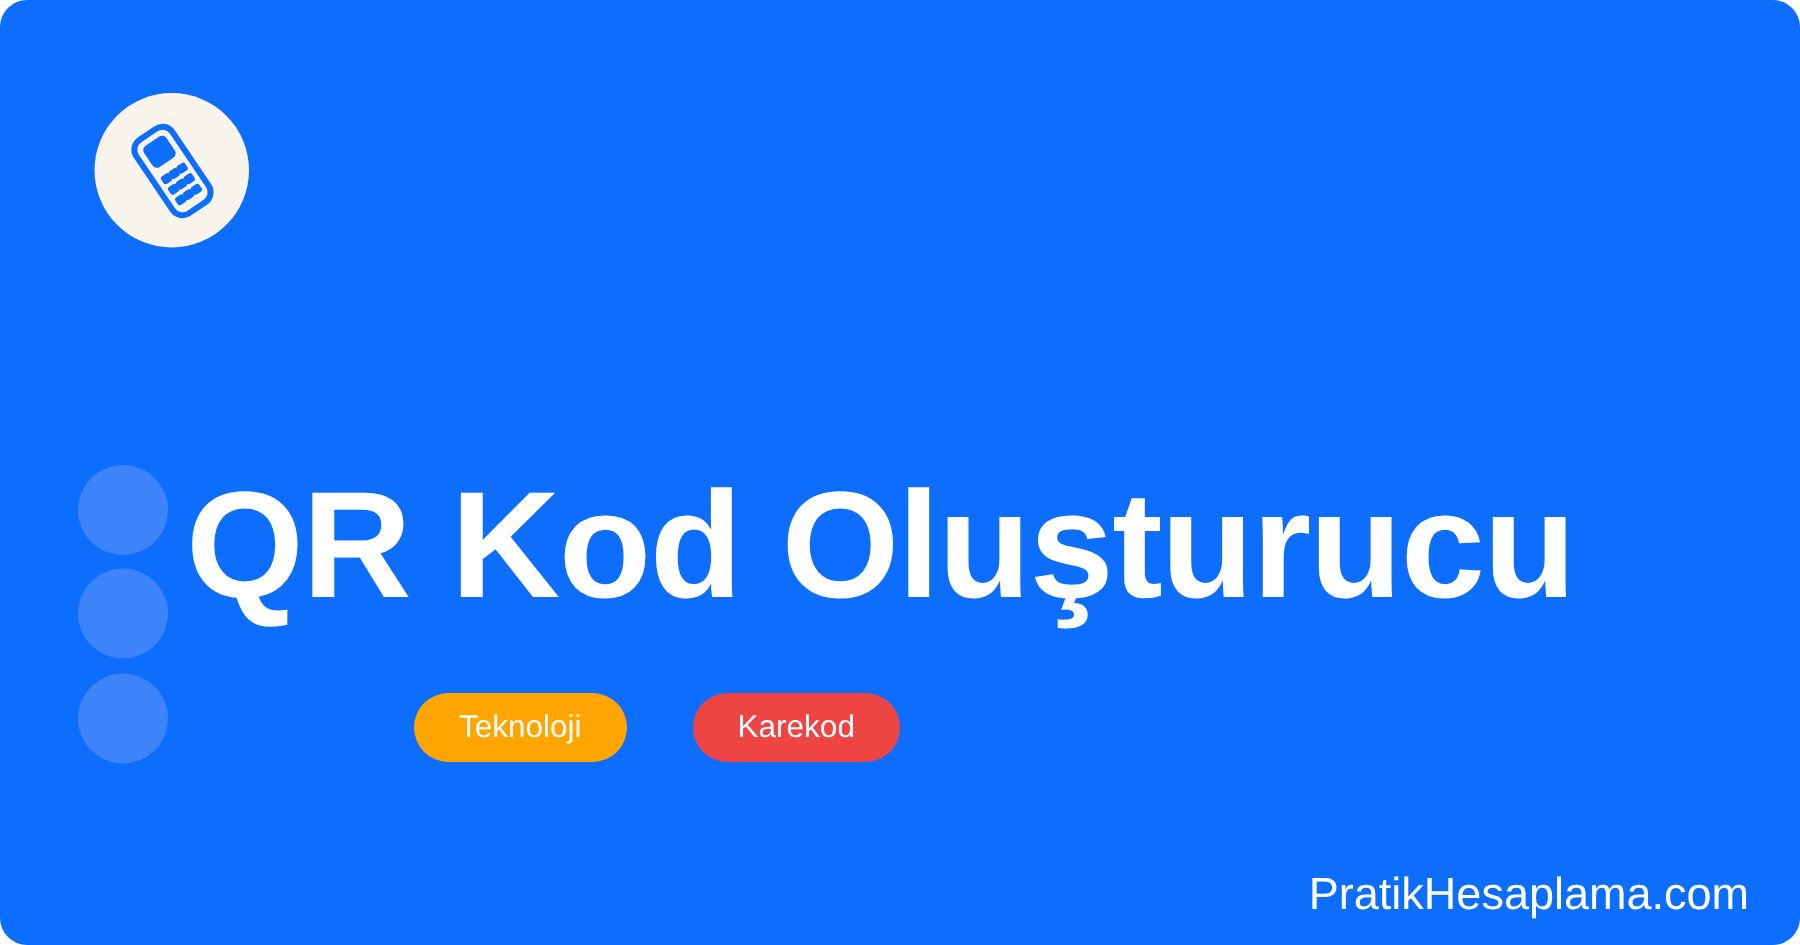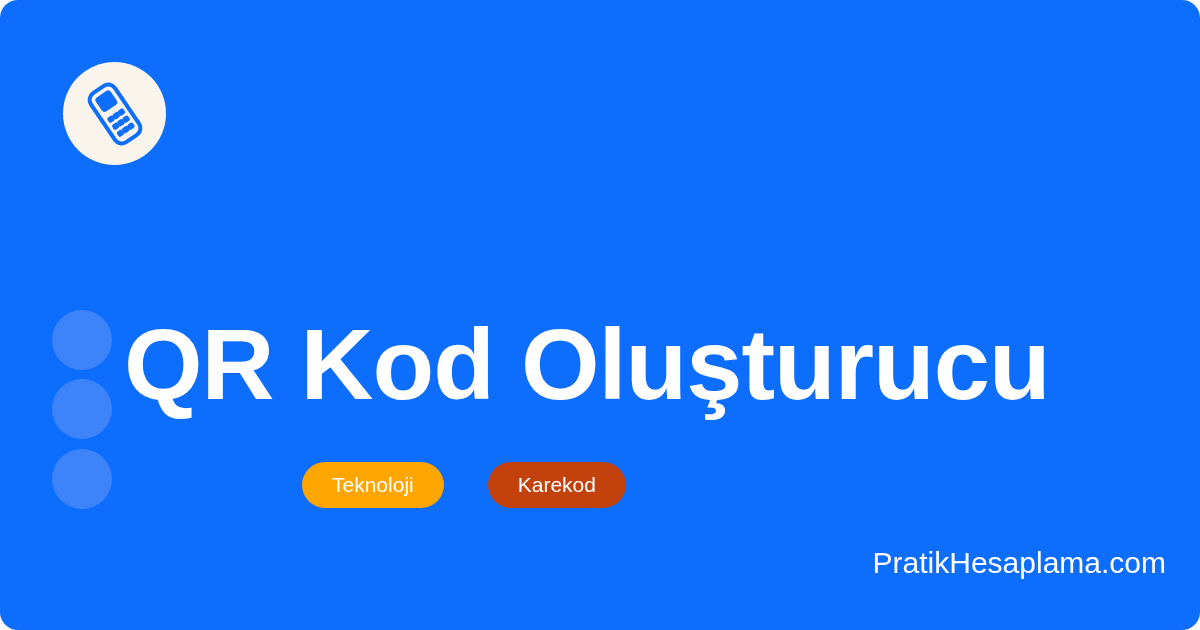--- a/index.html
+++ b/index.html
@@ -53,21 +53,21 @@
     line-height: 120px;
     font-weight: bold;
     color: #ffffff;
     letter-spacing: -1px;
     white-space: nowrap;
   }
 
   
   #tag-row {
     position: absolute;
-    left: 302px;
+    left: 276px;
     top: 462px;
     display: flex;
     align-items: center;
     gap: 44px;
   }
   .tag-pill {
     height: 46px;
     border-radius: 23px;
     display: flex;
     align-items: center;
@@ -76,21 +76,21 @@
     font-size: 21px;
     color: #ffffff;
     box-sizing: border-box;
     white-space: nowrap;
   }
 
   
   #brand-footer {
     position: absolute;
     right: 34px;
-    top: 546px;
+    top: 580px;
     font-size: 30px;
     color: #ffffff;
     white-space: nowrap;
   }
 </style>
 </head>
 <body>
 
 <div id="canvas" style="background: rgb(13, 110, 253);">
 
@@ -118,18 +118,18 @@
           <rect x="42.1" y="55" width="6.6" height="6" rx="1.8" fill="#0d6efd"></rect>
         </g>
       </svg>
     </span>
   </div>
 
   <h1 id="page-title" style="color: rgb(255, 255, 255);">QR Kod Oluşturucu</h1>
 
   <div id="tag-row">
     <span class="tag-pill" id="tag-0" style="background: rgb(255, 165, 0); color: rgb(255, 255, 255);">Teknoloji</span>
-    <span class="tag-pill" id="tag-2" style="background: #c2410c; color: rgb(255, 255, 255); text-align: center;">Karekod</span>
+    <span class="tag-pill" id="tag-2" style="background: #ef4444; color: rgb(255, 255, 255); text-align: center;">Karekod</span>
   </div>
 
   <div id="brand-footer" style="color: rgb(255, 255, 255);">PratikHesaplama.com</div>
 
 </div>
 
 </body></html>

